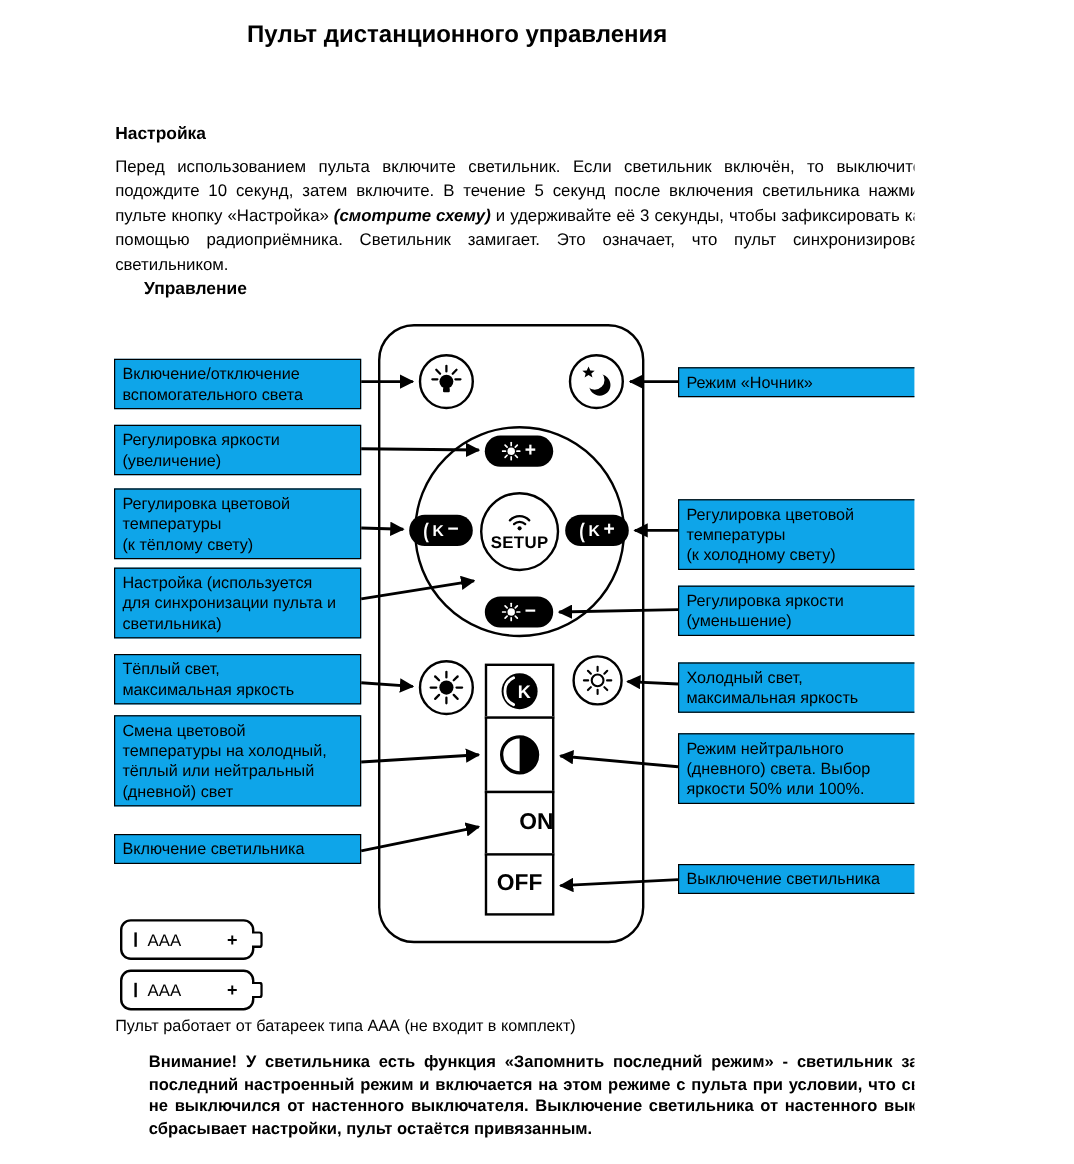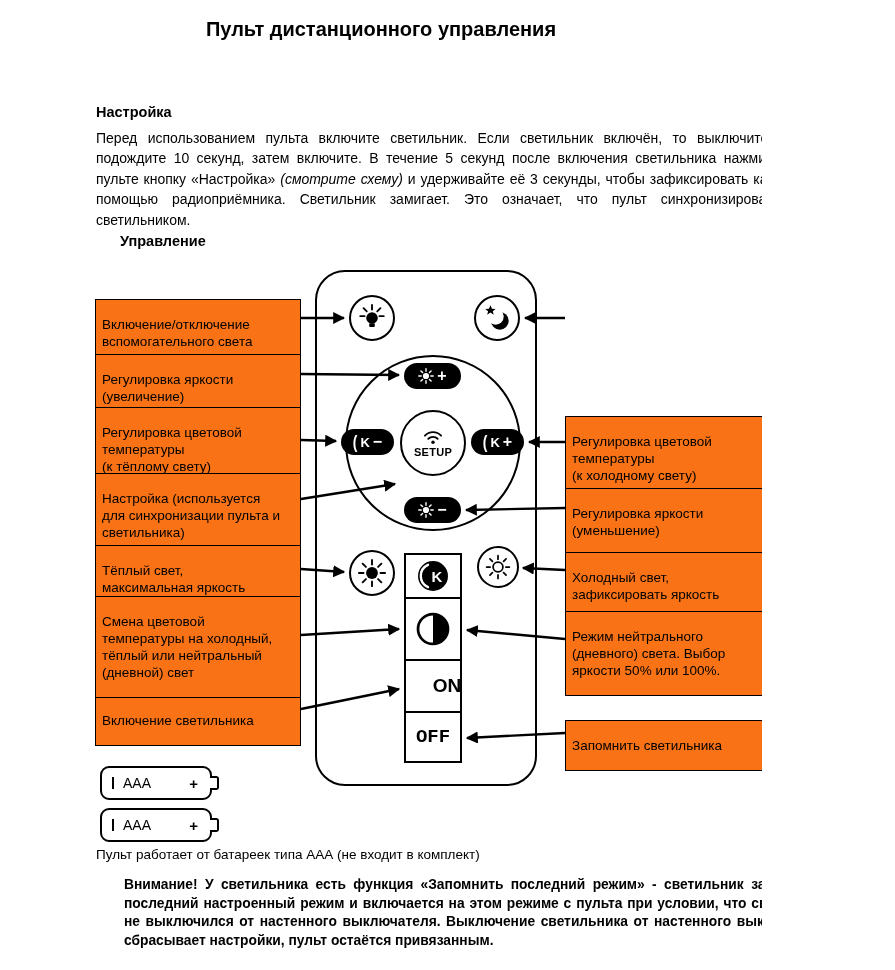--- a/index.html
+++ b/index.html
@@ -6,48 +6,48 @@
   html,body { background:#ffffff; }
   .page {
     position:relative; width:762px; height:970px; background:#fff;
     font-family:"Liberation Sans", sans-serif; color:#000; overflow:hidden;
   }
   .title { position:absolute; top:16px; left:0; right:0; text-align:center;
            font-size:20px; font-weight:bold; line-height:27px; }
   .section-heading { position:absolute; left:96px; font-size:14.5px; font-weight:bold; }
   .body-text { position:absolute; left:96px; width:707px; font-size:14px;
                line-height:20.4px; text-align:justify; }
-  .em-bi { font-weight:normal; font-style:italic; }
+  .em-bi { font-weight:bold; font-style:italic; }
 
   .diagram { position:absolute; left:0; top:268px; width:895px; height:522px; }
   .remote-body { position:absolute; left:315px; top:2px; width:222px; height:516px;
                  border:2px solid #000; border-radius:30px; background:#fff; }
   .circ-btn { position:absolute; border:2px solid #000; border-radius:50%; background:#fff;
               display:flex; align-items:center; justify-content:center; }
   .big-circle { position:absolute; left:345px; top:87px; width:176px; height:176px;
                 border:2px solid #000; border-radius:50%; }
   .pill { position:absolute; height:26px; background:#000; border-radius:13px; color:#fff;
           display:flex; align-items:center; justify-content:center; gap:3px; z-index:2; }
   .pill .sign { font-size:16px; font-weight:bold; line-height:1; }
   .pill .paren { font-size:14px; font-weight:bold; line-height:1; transform:scaleY(1.25); }
   .pill .kletter { font-size:13px; font-weight:bold; line-height:1; }
   .setup-btn { position:absolute; left:400px; top:142px; width:66px; height:66px;
                border:2.5px solid #000; border-radius:50%; background:#fff; z-index:3;
                display:flex; flex-direction:column; align-items:center; justify-content:center; }
-  .setup-label { font-size:11px; font-weight:bold; letter-spacing:0.3px; margin-top:1px; }
+  .setup-label { font-size:14px; font-weight:bold; letter-spacing:0.3px; margin-top:1px; }
   .btn-column { position:absolute; left:404px; top:285px; width:58px; z-index:2; }
   .cell { border:2px solid #000; margin-top:-2px; background:#fff;
           display:flex; align-items:center; justify-content:center; }
   .cell:first-child { margin-top:0; }
   .cell-k { height:46px; } .cell-contrast { height:64px; }
-  .cell-on { height:54px;padding-left:28px; } .cell-off { height:52px;font-family:Liberation Mono, monospace; }
+  .cell-on { height:54px;padding-left:28px; } .cell-off { height:52px; }
   .onoff { font-size:19px; font-weight:bold; }
 
-  .callout { position:absolute; width:206px; border:1px solid #000; background:#f97316;
-             padding:16px 6px; font-size:13.5px; line-height:17px; white-space:pre-line; z-index:4; }
+  .callout { position:absolute; width:206px; border:1px solid #000; background:#0ea5e9;
+             padding:3px 6px; font-size:13.5px; line-height:17px; white-space:pre-line; z-index:4; }
   .c-left { left:95px; } .c-right { left:565px; }
 
   .arrows { position:absolute; left:0; top:0; width:895px; height:522px; z-index:5; pointer-events:none; }
 
   .battery { position:absolute; left:100px; width:112px; height:34px; border:2px solid #000;
              border-radius:9px; background:#fff; display:flex; align-items:center;
              padding:0 12px 0 10px; }
   .bat-tick { width:2px; height:12px; background:#000; margin-right:9px; }
   .bat-label { font-size:14px;text-align:center; }
   .bat-plus { margin-left:auto; font-size:15px; font-weight:bold; }
@@ -222,31 +222,32 @@
 для синхронизации пульта и
 светильника)</div>
     <div class="callout c-left" style="top:277px;">Тёплый свет,
 максимальная яркость</div>
     <div class="callout c-left" style="top:427px;">Включение светильника</div>
     <div class="callout c-left" style="top:328px;">Смена цветовой
 температуры на холодный,
 тёплый или нейтральный
 (дневной) свет</div>
 
+    <div class="callout c-right" style="top:38px;">Режим «Ночник»</div>
     <div class="callout c-right" style="top:148px;">Регулировка цветовой
 температуры
 (к холодному свету)</div>
     <div class="callout c-right" style="top:220px;">Регулировка яркости
 (уменьшение)</div>
     <div class="callout c-right" style="top:284px;">Холодный свет,
-зафиксировать яркость</div>
+максимальная яркость</div>
     <div class="callout c-right" style="top:343px;">Режим нейтрального
 (дневного) света. Выбор
 яркости 50% или 100%.</div>
-    <div class="callout c-right" style="top:452px;">Запомнить светильника</div>
+    <div class="callout c-right" style="top:452px;">Выключение светильника</div>
 
     <svg class="arrows">
       <defs>
         <marker id="ah" viewBox="0 0 10 10" refX="9" refY="5" markerWidth="5" markerHeight="5" orient="auto">
           <path d="M0,0 L10,5 L0,10 z" fill="#000"></path>
         </marker>
       </defs>
       <g stroke="#000" stroke-width="2.4">
         <line x1="301" y1="50" x2="344" y2="50" marker-end="url(#ah)"></line>
         <line x1="301" y1="106" x2="399" y2="107" marker-end="url(#ah)"></line>

